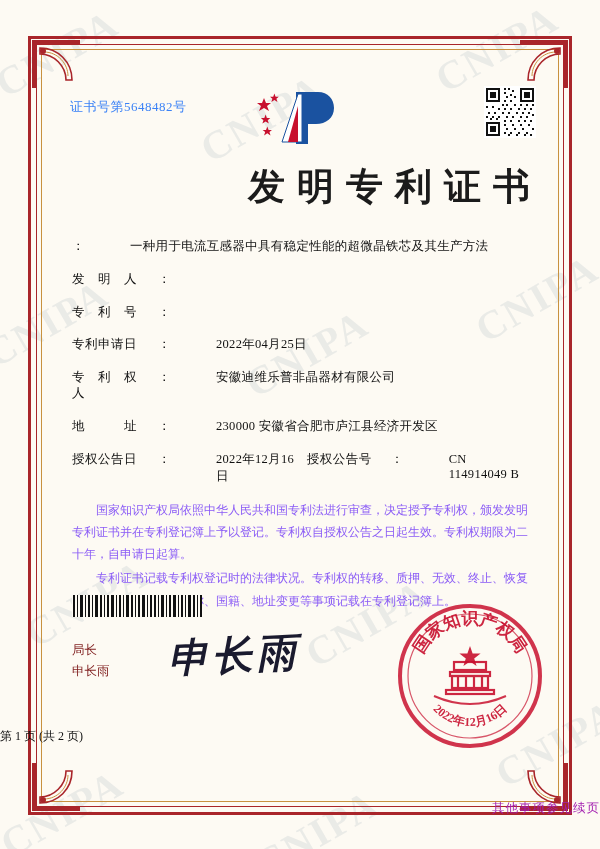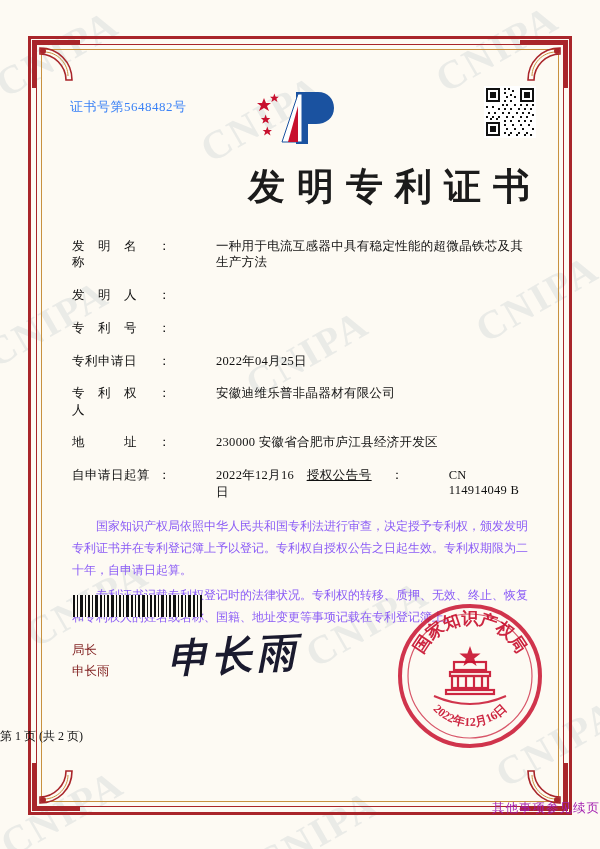--- a/index.html
+++ b/index.html
@@ -142,21 +142,21 @@
 
   .field-two {
     display: flex;
     align-items: baseline;
     margin-bottom: 14px;
     font-size: 12.5px;
   }
   .half { display: flex; align-items: baseline; }
   .half.first { width: 248px; }
   .half .f-label { width: 86px; }
-  .half.second .f-label { width: 84px; text-decoration: underline; }
+  .half.second .f-label { width: 84px; }
 
   .para {
     padding: 0 14px;
     font-size: 12px;
     line-height: 1.85;
     text-align: justify;
     text-indent: 24px;
     color: #8b5cf6;
     margin-top: 14px;
   }
@@ -377,21 +377,20 @@
           </g>
         </svg>
       </div>
     </div>
 
     <div class="title">发明专利证书</div>
 
     <div class="fields">
 
       <div class="field">
-        <span class="f-label">发　明　名　称</span>
         <span class="f-colon">：</span>
         <span class="f-value">一种用于电流互感器中具有稳定性能的超微晶铁芯及其生产方法</span>
       </div>
 
       <div class="field">
         <span class="f-label">发　明　人</span>
         <span class="f-colon">：</span>
       </div>
 
       <div class="field">
@@ -412,21 +411,21 @@
       </div>
 
       <div class="field">
         <span class="f-label">地　　　址</span>
         <span class="f-colon">：</span>
         <span class="f-value">230000 安徽省合肥市庐江县经济开发区</span>
       </div>
 
       <div class="field-two">
         <span class="half first">
-          <span class="f-label">自申请日起算</span>
+          <span class="f-label">授权公告日</span>
           <span class="f-colon">：</span>
           <span class="f-value">2022年12月16日</span>
         </span>
         <span class="half second">
           <span class="f-label">授权公告号</span>
           <span class="f-colon">：</span>
           <span class="f-value">CN 114914049 B</span>
         </span>
       </div>
     </div>

